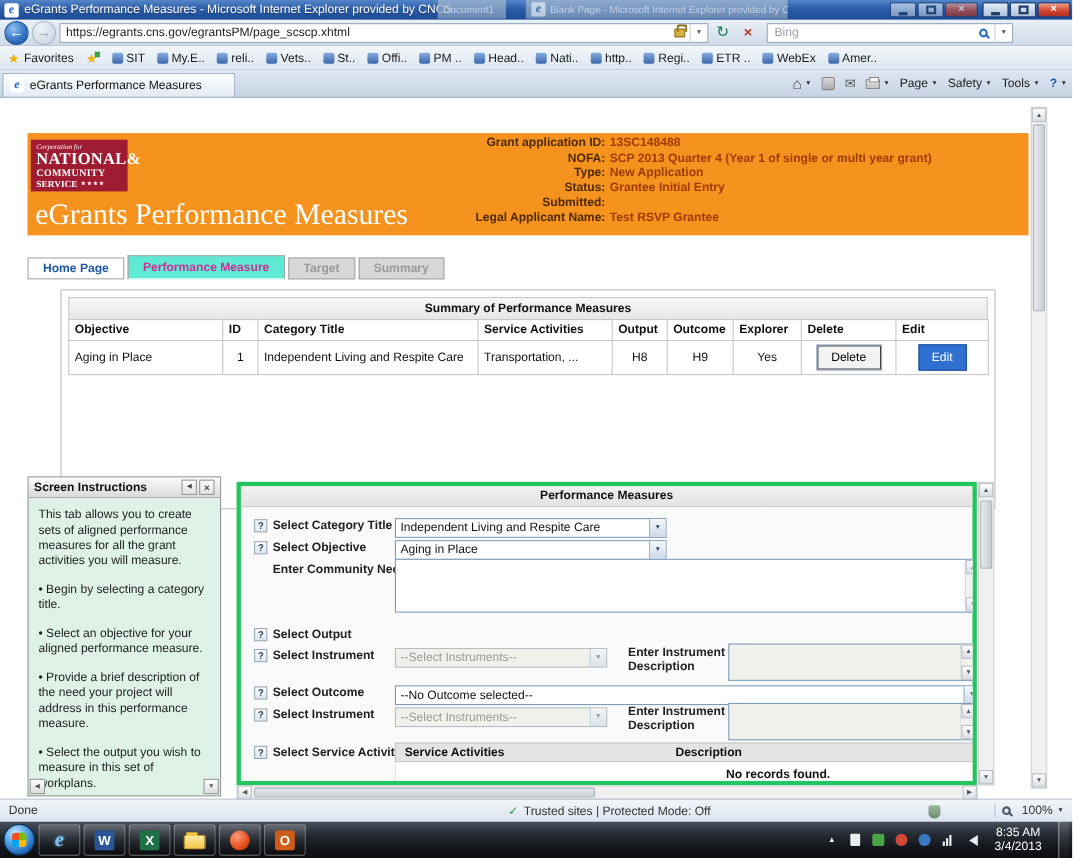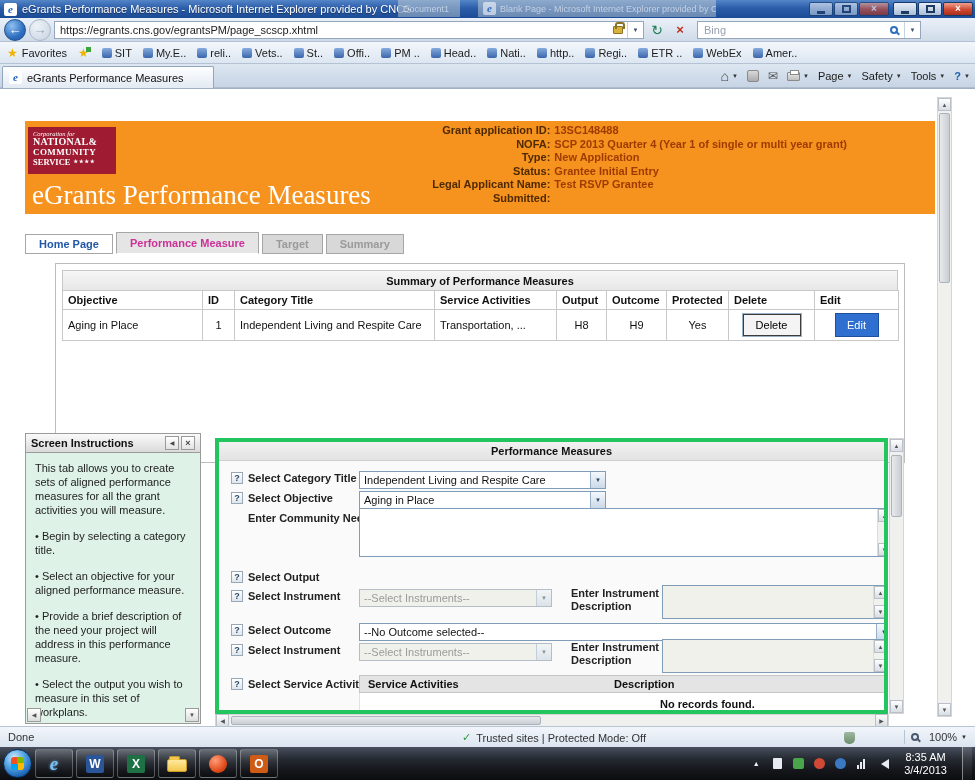--- a/index.html
+++ b/index.html
@@ -60,34 +60,34 @@
   .helpq{color:#1b5fae;font-weight:bold;}
 
   
   .page{position:absolute;left:0;top:88px;width:975px;height:638px;background:#fff;border-top:1px solid #9fb0c4;}
   #topnav{position:absolute;right:40px;top:12px;display:flex;gap:2px;}
   .navbtn{height:17px;background:#4a7aa8;color:#fff;font-weight:bold;display:flex;align-items:center;padding:0 11px;white-space:nowrap;}
 
   #banner{position:absolute;left:25px;top:32px;width:910px;height:93px;background:#F6921E;}
   #logo{position:absolute;left:3px;top:6px;width:88px;height:47px;background:#9E1B32;color:#fff;padding:3px 5px 0;font-family:"Liberation Serif",serif;line-height:1.08;}
   #logo .l1{font-size:6.5px;font-style:italic;}
-  #logo .l2{font-size:10px;font-weight:bold;letter-spacing:.3px;}
+  #logo .l2{font-size:15px;font-weight:bold;letter-spacing:.3px;}
   #logo .l3{font-size:9px;font-weight:bold;letter-spacing:.4px;}
   #logo .l4{font-size:8.5px;font-weight:bold;display:flex;align-items:center;gap:3px;}
   #logo .stars{font-size:5px;letter-spacing:1px;}
   #apptitle{position:absolute;left:7px;bottom:3px;color:#fff;font-family:"Liberation Serif",serif;font-size:27px;white-space:nowrap;}
   #grantinfo{position:absolute;right:88px;top:3px;border-collapse:collapse;}
   #grantinfo td{font-weight:bold;font-size:11px;line-height:13.5px;padding:0;white-space:nowrap;}
   #grantinfo td.lab{color:#4f2a00;text-align:right;padding-right:4px;}
   #grantinfo td.val{color:#9e3b00;text-align:left;}
 
   #pagetabs{position:absolute;left:25px;top:143px;display:flex;gap:3px;align-items:flex-end;}
   .ptab{height:20px;padding:0 13px;display:flex;align-items:center;border:1px solid #a6a6a6;font-weight:bold;white-space:nowrap;}
   .ptab.homep{background:#fff;color:#2057a7;}
-  .ptab.active{background:#e5e5e5;color:#cb3197;height:22px;border-bottom-color:#fff;}
+  .ptab.active{background:#5eead4;color:#cb3197;height:22px;border-bottom-color:#fff;}
   .ptab.disabled{background:#d8d8d8;color:#9a9a9a;}
 
   #tablebox{position:absolute;left:55px;top:174px;width:850px;height:200px;border:1px solid #bcbcbc;background:#fff;}
   .tbl-wrap{position:absolute;left:6px;top:6px;width:836px;}
   .tbl-title{height:20px;background:linear-gradient(#f6f6f6,#e7e7e7);border:1px solid #c8c8c8;border-bottom:none;display:flex;align-items:center;justify-content:center;font-weight:bold;}
   #sumtable{width:836px;border-collapse:collapse;table-layout:fixed;}
   #sumtable th,#sumtable td{border:1px solid #c8c8c8;padding:3px 5px;font-size:11px;vertical-align:middle;background:#fff;}
   #sumtable th{font-weight:bold;text-align:left;}
   #sumtable td.ctr{text-align:center;}
   .btn-delete{height:22px;min-width:58px;background:#f4f4f4;border:1px solid #3c3c3c;outline:1px solid #9ab0c6;font-size:11px;font-family:inherit;}
@@ -366,26 +366,26 @@
             </tr>
         <tr>
               <td class="lab">Type:</td>
               <td class="val">New Application</td>
             </tr>
         <tr>
               <td class="lab">Status:</td>
               <td class="val">Grantee Initial Entry</td>
             </tr>
         <tr>
+              <td class="lab">Submitted:</td>
+              <td class="val"></td>
+            </tr>
+        <tr>
               <td class="lab">Legal Applicant Name:</td>
               <td class="val">Test RSVP Grantee</td>
-            </tr>
-        <tr>
-              <td class="lab">Submitted:</td>
-              <td class="val"></td>
             </tr>
       </tbody>
         </table>
     </div>
 
     <div id="pagetabs">
       <span class="ptab homep">Home Page</span>
       <span class="ptab active">Performance Measure</span>
       <span class="ptab disabled">Target</span>
       <span class="ptab disabled">Summary</span>
@@ -407,21 +407,21 @@
               <col style="width:84px">
           </colgroup>
           <tbody>
               <tr>
             <th>Objective</th>
             <th>ID</th>
             <th>Category Title</th>
             <th>Service Activities</th>
             <th>Output</th>
             <th>Outcome</th>
-            <th>Protected</th>
+            <th>Explorer</th>
             <th>Delete</th>
             <th>Edit</th>
           </tr>
           <tr>
             <td>Aging in Place</td>
             <td class="ctr">1</td>
             <td>Independent Living and Respite Care</td>
             <td>Transportation, ...</td>
             <td class="ctr">H8</td>
             <td class="ctr">H9</td>

